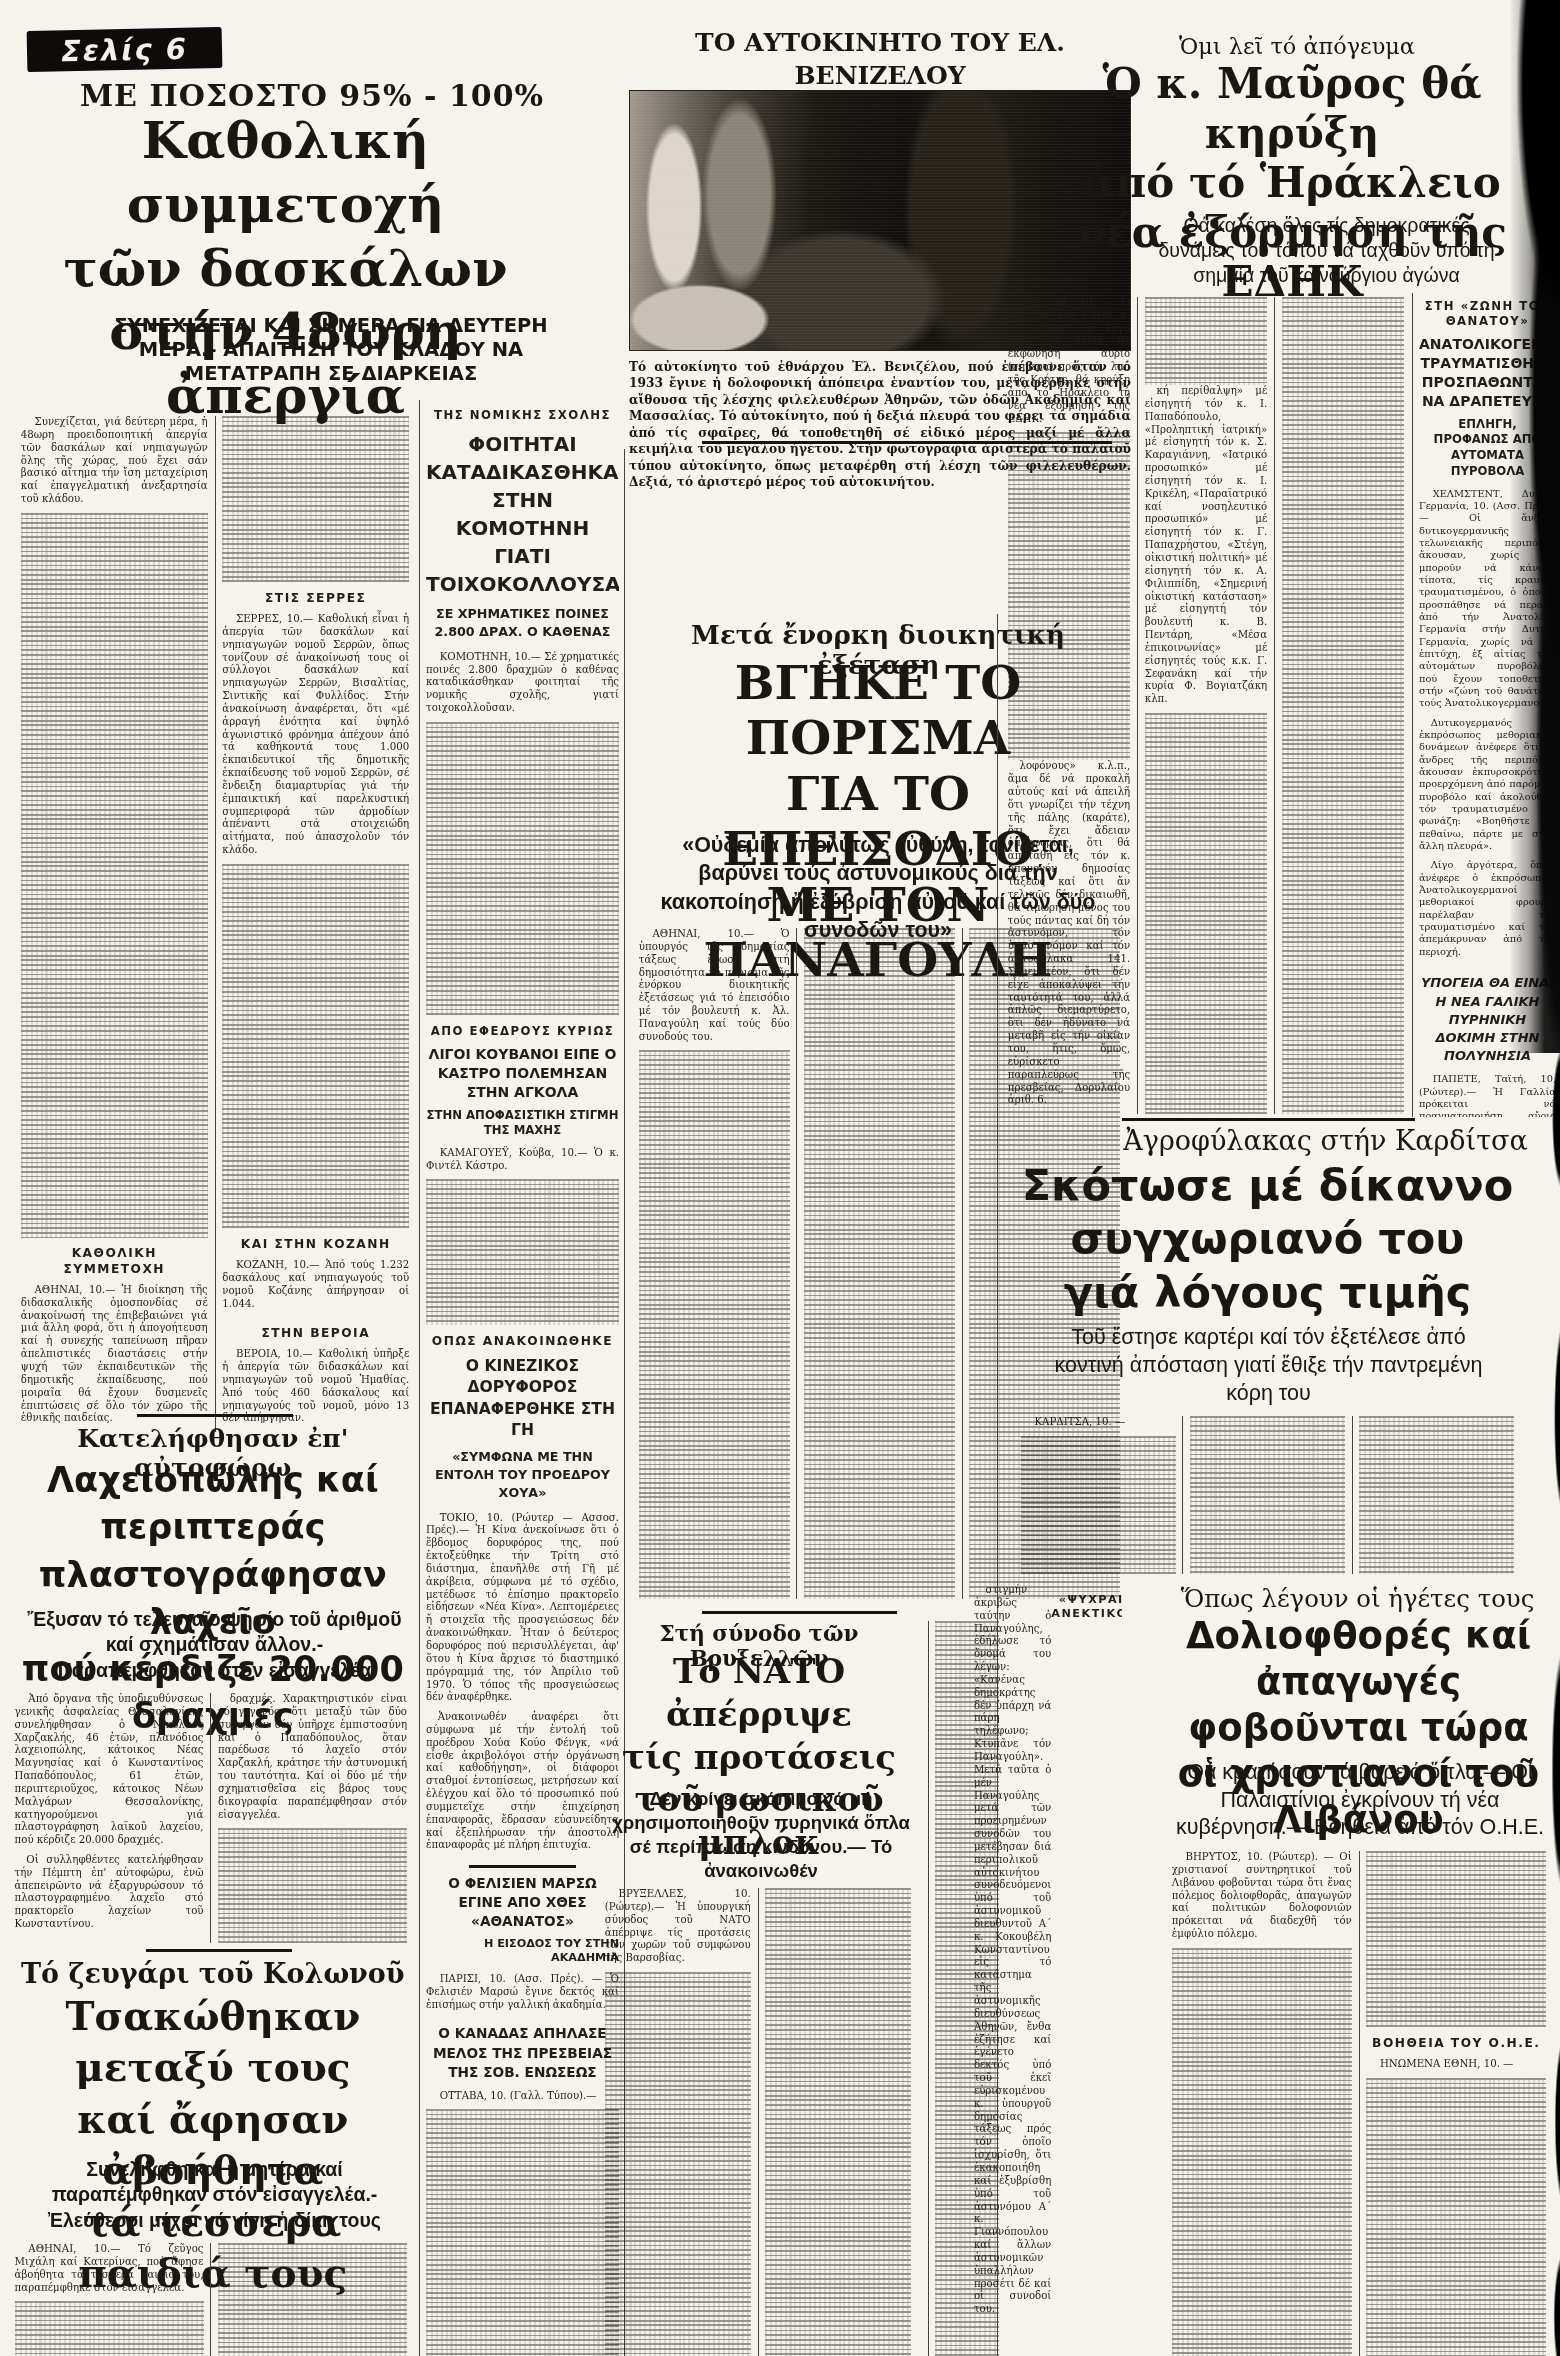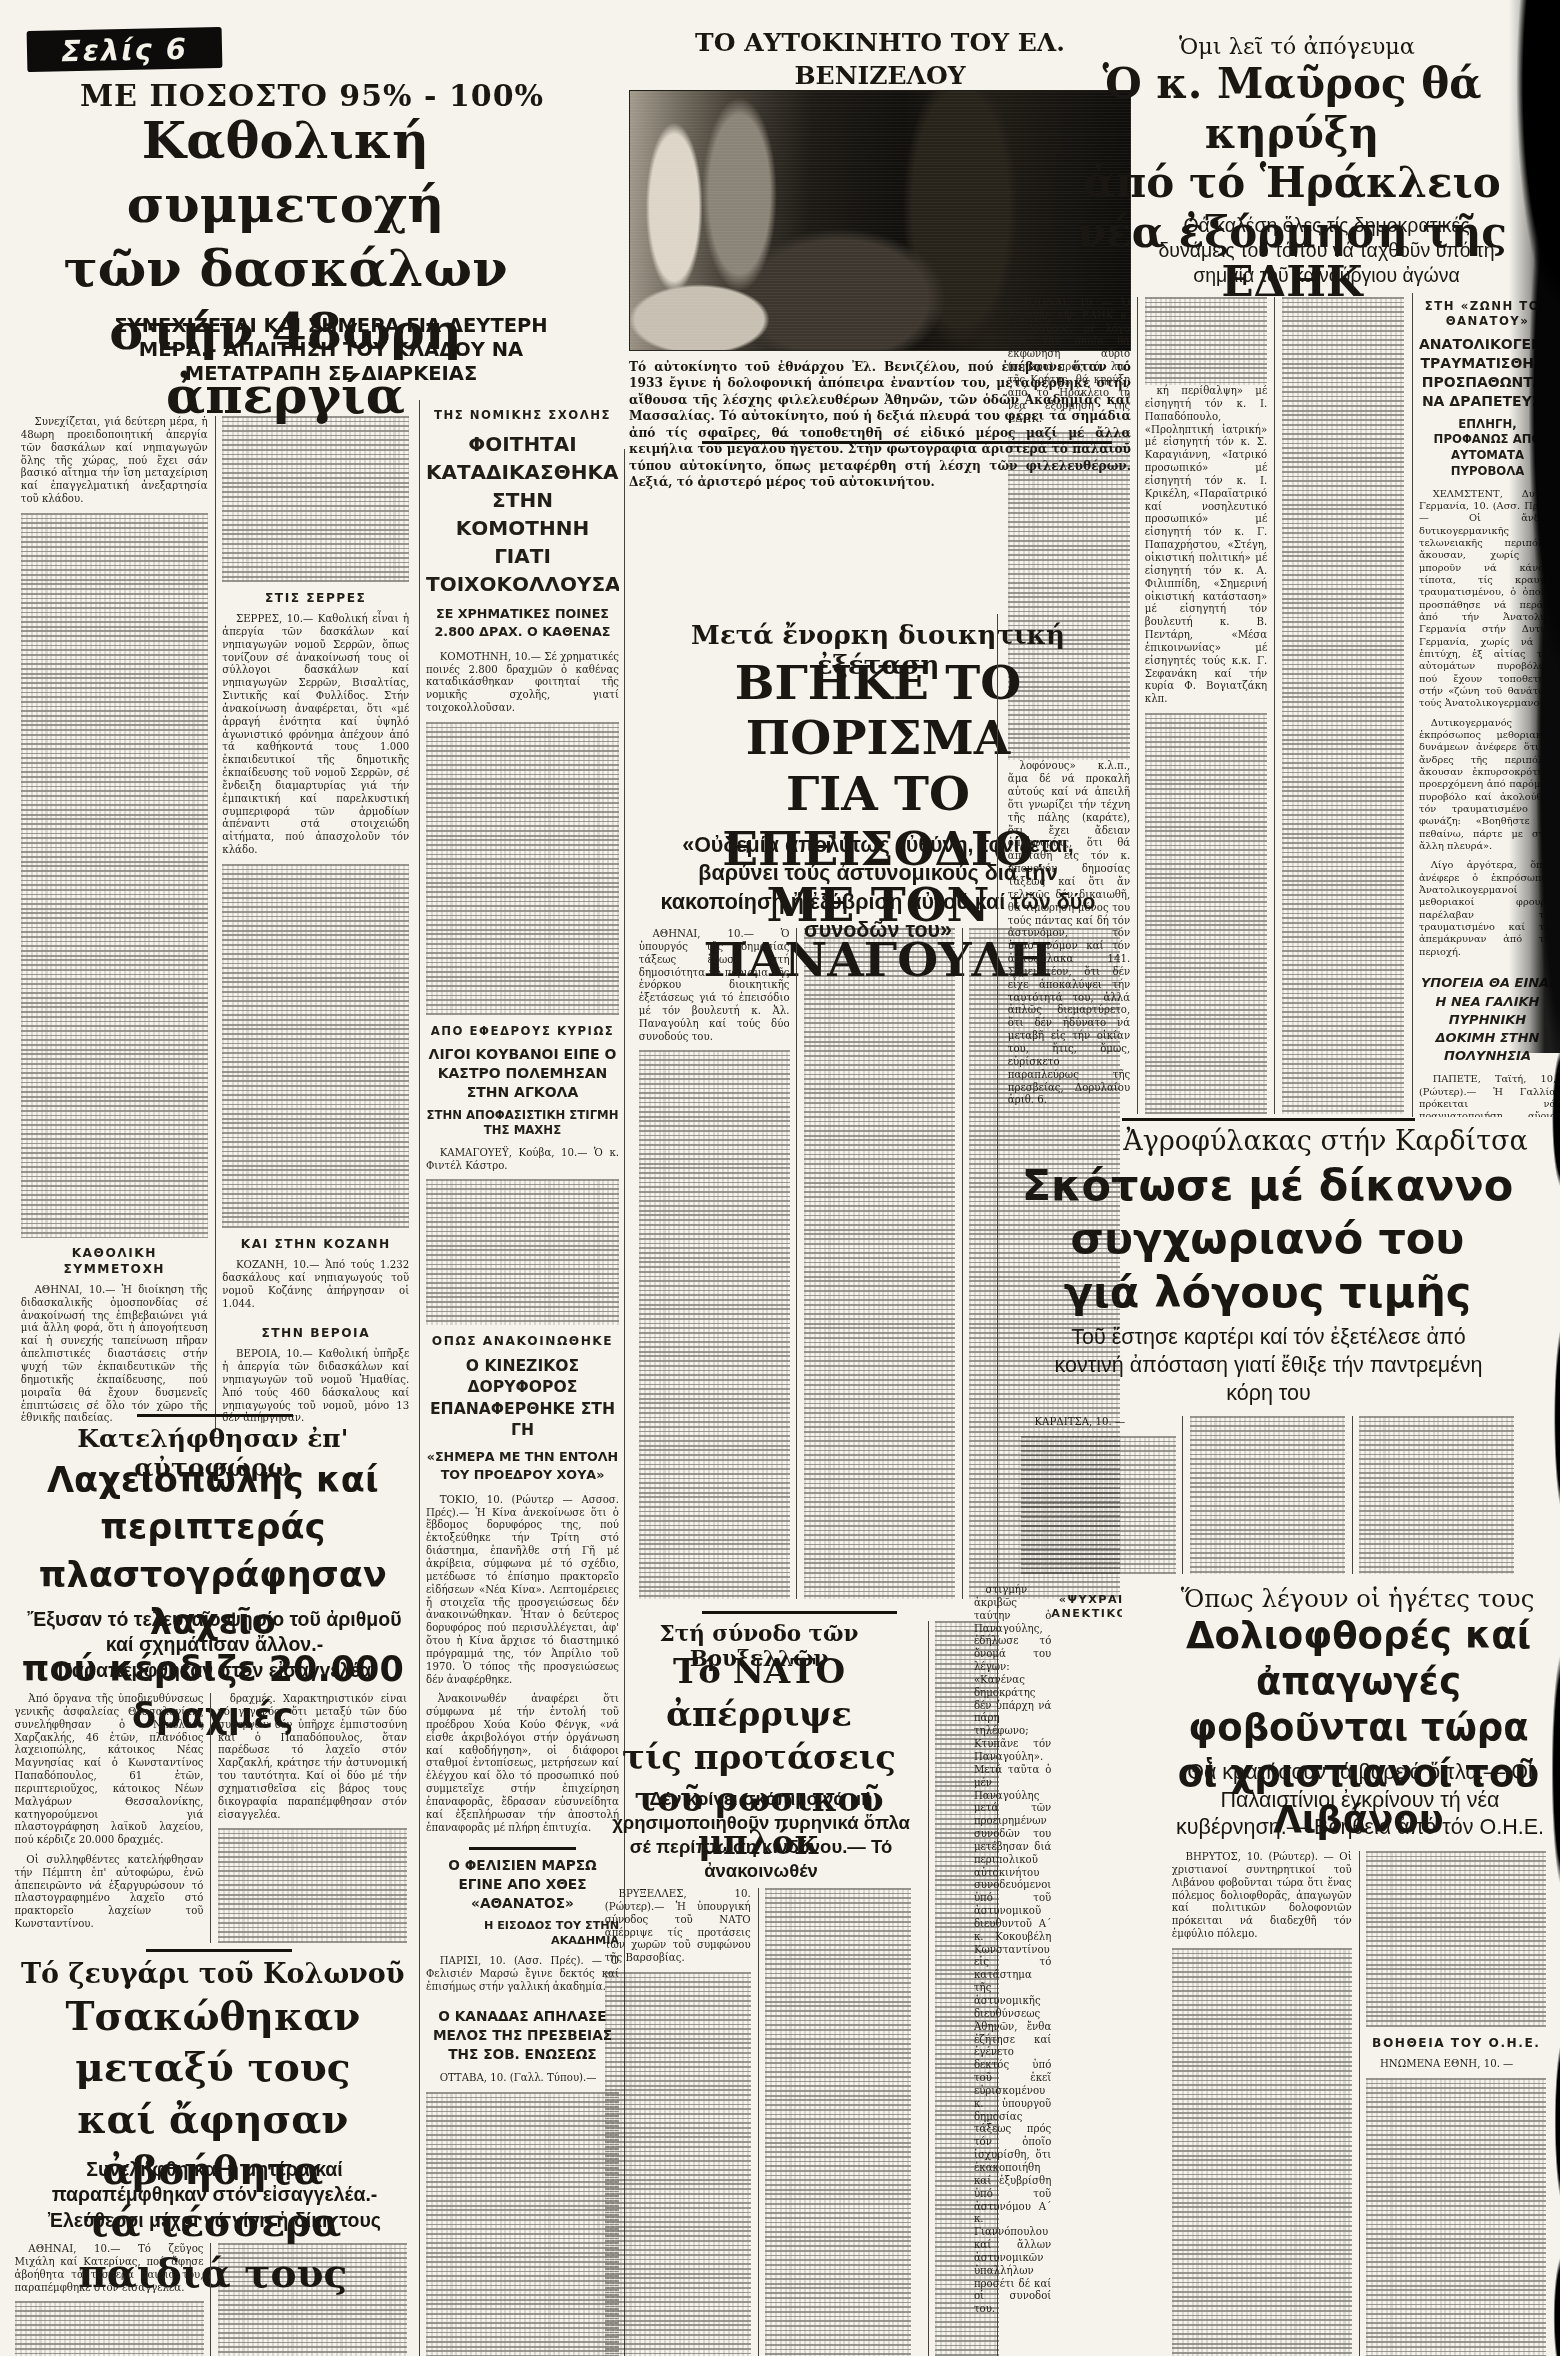--- a/index.html
+++ b/index.html
@@ -144,21 +144,21 @@
   <div class="tex fx" style="height:293px;"></div>
 
   <div class="sh" style="font-size:11.7px;">ΑΠΟ ΕΦΕΔΡΟΥΣ ΚΥΡΙΩΣ</div>
   <div class="hl-san" style="font-size:14px;line-height:1.35;">ΛΙΓΟΙ ΚΟΥΒΑΝΟΙ ΕΙΠΕ Ο ΚΑΣΤΡΟ ΠΟΛΕΜΗΣΑΝ ΣΤΗΝ ΑΓΚΟΛΑ</div>
   <div class="hl-san" style="font-size:11.7px;line-height:1.35;margin-top:5.9px;">ΣΤΗΝ ΑΠΟΦΑΣΙΣΤΙΚΗ ΣΤΙΓΜΗ ΤΗΣ ΜΑΧΗΣ</div>
   <p class="j dl" style="margin-top:7.8px;">ΚΑΜΑΓΟΥΕΫ, Κούβα, 10.— Ὁ κ. Φιντέλ Κάστρο.</p>
   <div class="tex fx" style="height:146px;"></div>
 
   <div class="sh" style="font-size:12.2px;">ΟΠΩΣ ΑΝΑΚΟΙΝΩΘΗΚΕ</div>
   <div class="hl-san" style="font-size:15.6px;line-height:1.35;">Ο ΚΙΝΕΖΙΚΟΣ ΔΟΡΥΦΟΡΟΣ ΕΠΑΝΑΦΕΡΘΗΚΕ ΣΤΗ ΓΗ</div>
-  <div class="hl-san" style="font-size:12.7px;line-height:1.4;margin-top:7.8px;">«ΣΗΜΕΡΑ ΜΕ ΤΗΝ ΕΝΤΟΛΗ ΤΟΥ ΠΡΟΕΔΡΟΥ ΧΟΥΑ»</div>
+  <div class="hl-san" style="font-size:12.7px;line-height:1.4;margin-top:7.8px;">«ΣΥΜΦΩΝΑ ΜΕ ΤΗΝ ΕΝΤΟΛΗ ΤΟΥ ΠΡΟΕΔΡΟΥ ΧΟΥΑ»</div>
   <p class="j dl" style="margin-top:9.8px;">ΤΟΚΙΟ, 10. (Ρώυτερ — Ασσοσ. Πρές).— Ἡ Κίνα ἀνεκοίνωσε ὅτι ὁ ἕβδομος δορυφόρος της, πού ἐκτοξεύθηκε τήν Τρίτη στό διάστημα, ἐπανῆλθε στή Γῆ μέ ἀκρίβεια, σύμφωνα μέ τό σχέδιο, μετέδωσε τό ἐπίσημο πρακτορεῖο εἰδήσεων «Νέα Κίνα». Λεπτομέρειες ἤ στοιχεῖα τῆς προσγειώσεως δέν ἀνακοινώθηκαν. Ἦταν ὁ δεύτερος δορυφόρος πού περισυλλέγεται, ἀφ' ὅτου ἡ Κίνα ἄρχισε τό διαστημικό πρόγραμμά της, τόν Ἀπρίλιο τοῦ 1970. Ὁ τόπος τῆς προσγειώσεως δέν ἀναφέρθηκε.</p>
   <p class="j">Ἀνακοινωθέν ἀναφέρει ὅτι σύμφωνα μέ τήν ἐντολή τοῦ προέδρου Χούα Κούο Φένγκ, «νά εἶσθε ἀκριβολόγοι στήν ὀργάνωση καί καθοδήγηση», οἱ διάφοροι σταθμοί ἐντοπίσεως, μετρήσεων καί ἐλέγχου καί ὅλο τό προσωπικό πού συμμετεῖχε στήν ἐπιχείρηση ἐπαναφορᾶς, ἔδρασαν εὐσυνείδητα καί ἐξεπλήρωσαν τήν ἀποστολή ἐπαναφορᾶς μέ πλήρη ἐπιτυχία.</p>
 
   <div class="hr" style="width:107px;margin:5.9px auto;"></div>
   <div class="hl-san" style="font-size:13.7px;line-height:1.4;">Ο ΦΕΛΙΣΙΕΝ ΜΑΡΣΩ ΕΓΙΝΕ ΑΠΟ ΧΘΕΣ «ΑΘΑΝΑΤΟΣ»</div>
   <div class="hl-san" style="font-size:11.2px;text-align:right;margin-top:5.9px;">Η ΕΙΣΟΔΟΣ ΤΟΥ ΣΤΗΝ ΑΚΑΔΗΜΙΑ</div>
   <p class="j dl" style="margin-top:7.8px;">ΠΑΡΙΣΙ, 10. (Ασσ. Πρές). — Ὁ Φελισιέν Μαρσώ ἔγινε δεκτός καί ἐπισήμως στήν γαλλική ἀκαδημία.</p>
 
   <div class="hl-san" style="font-size:13.7px;line-height:1.4;margin-top:5.9px;">Ο ΚΑΝΑΔΑΣ ΑΠΗΛΑΣΕ ΜΕΛΟΣ ΤΗΣ ΠΡΕΣΒΕΙΑΣ ΤΗΣ ΣΟΒ. ΕΝΩΣΕΩΣ</div>
   <p class="j dl" style="margin-top:7.8px;">ΟΤΤΑΒΑ, 10. (Γαλλ. Τύπου).—</p>

